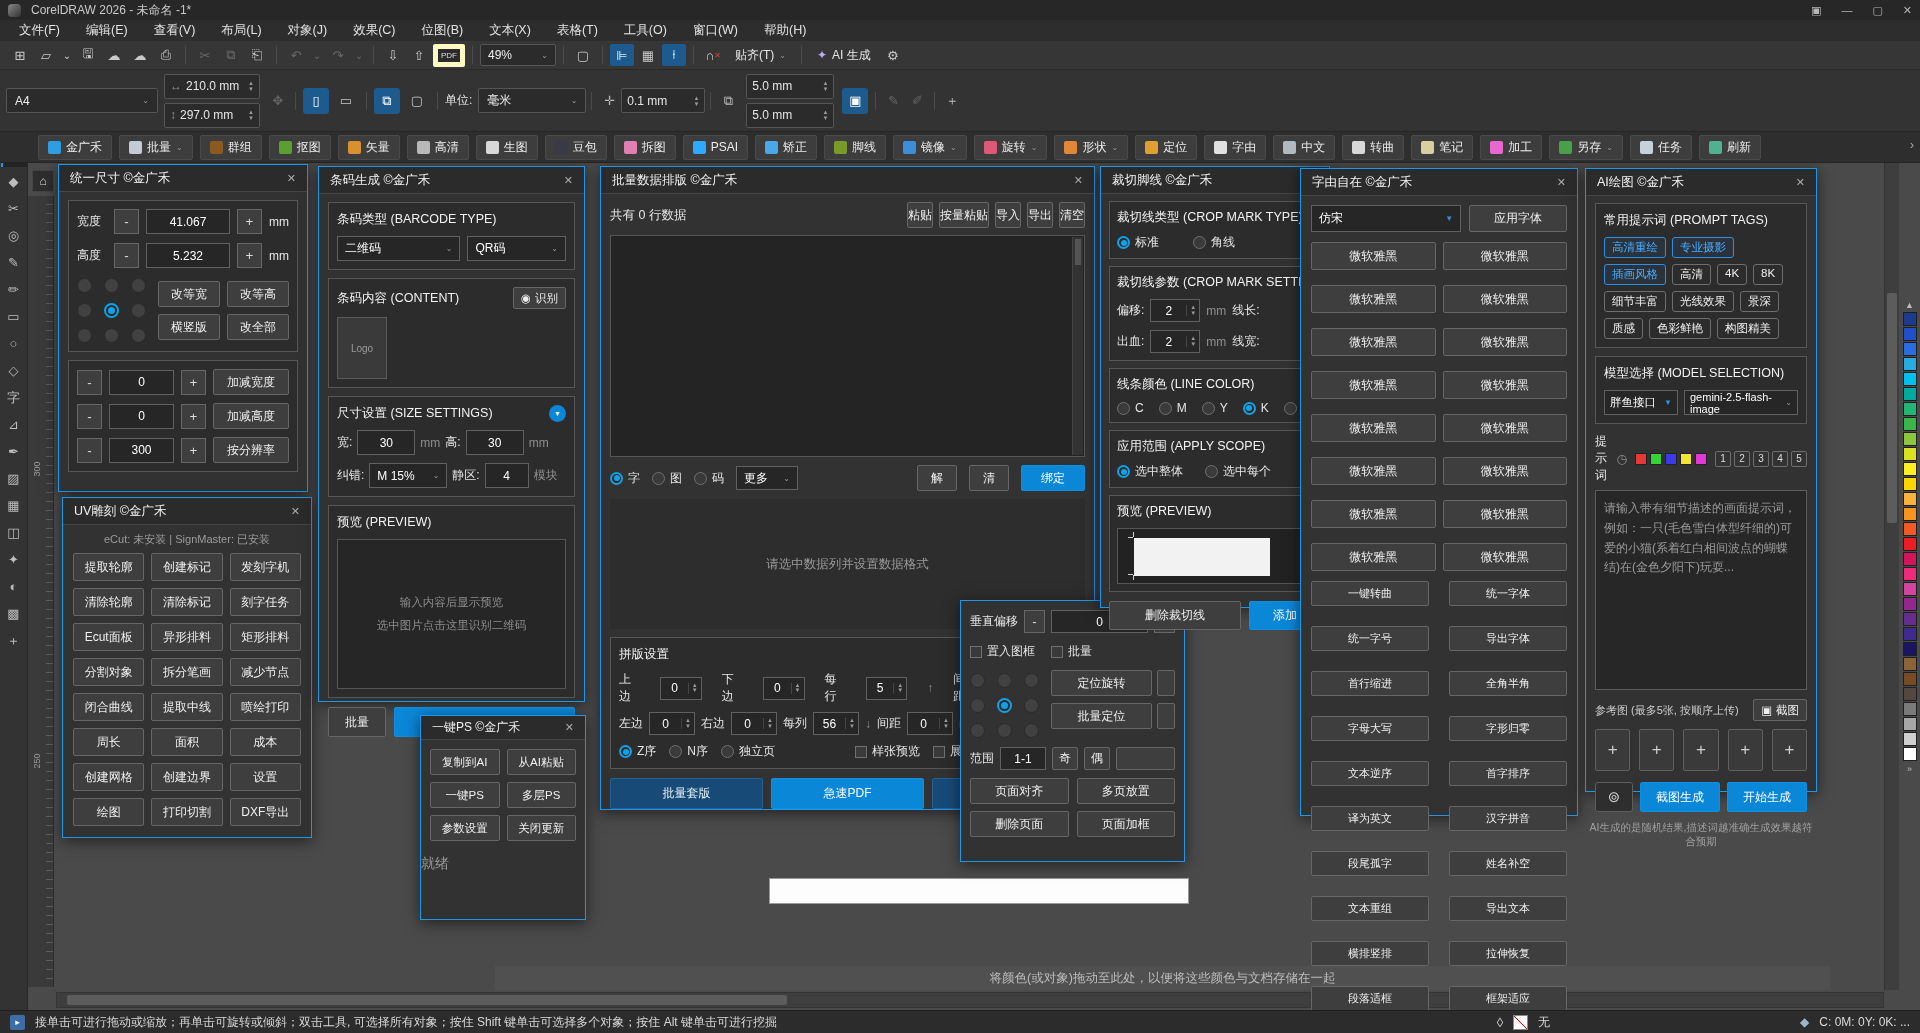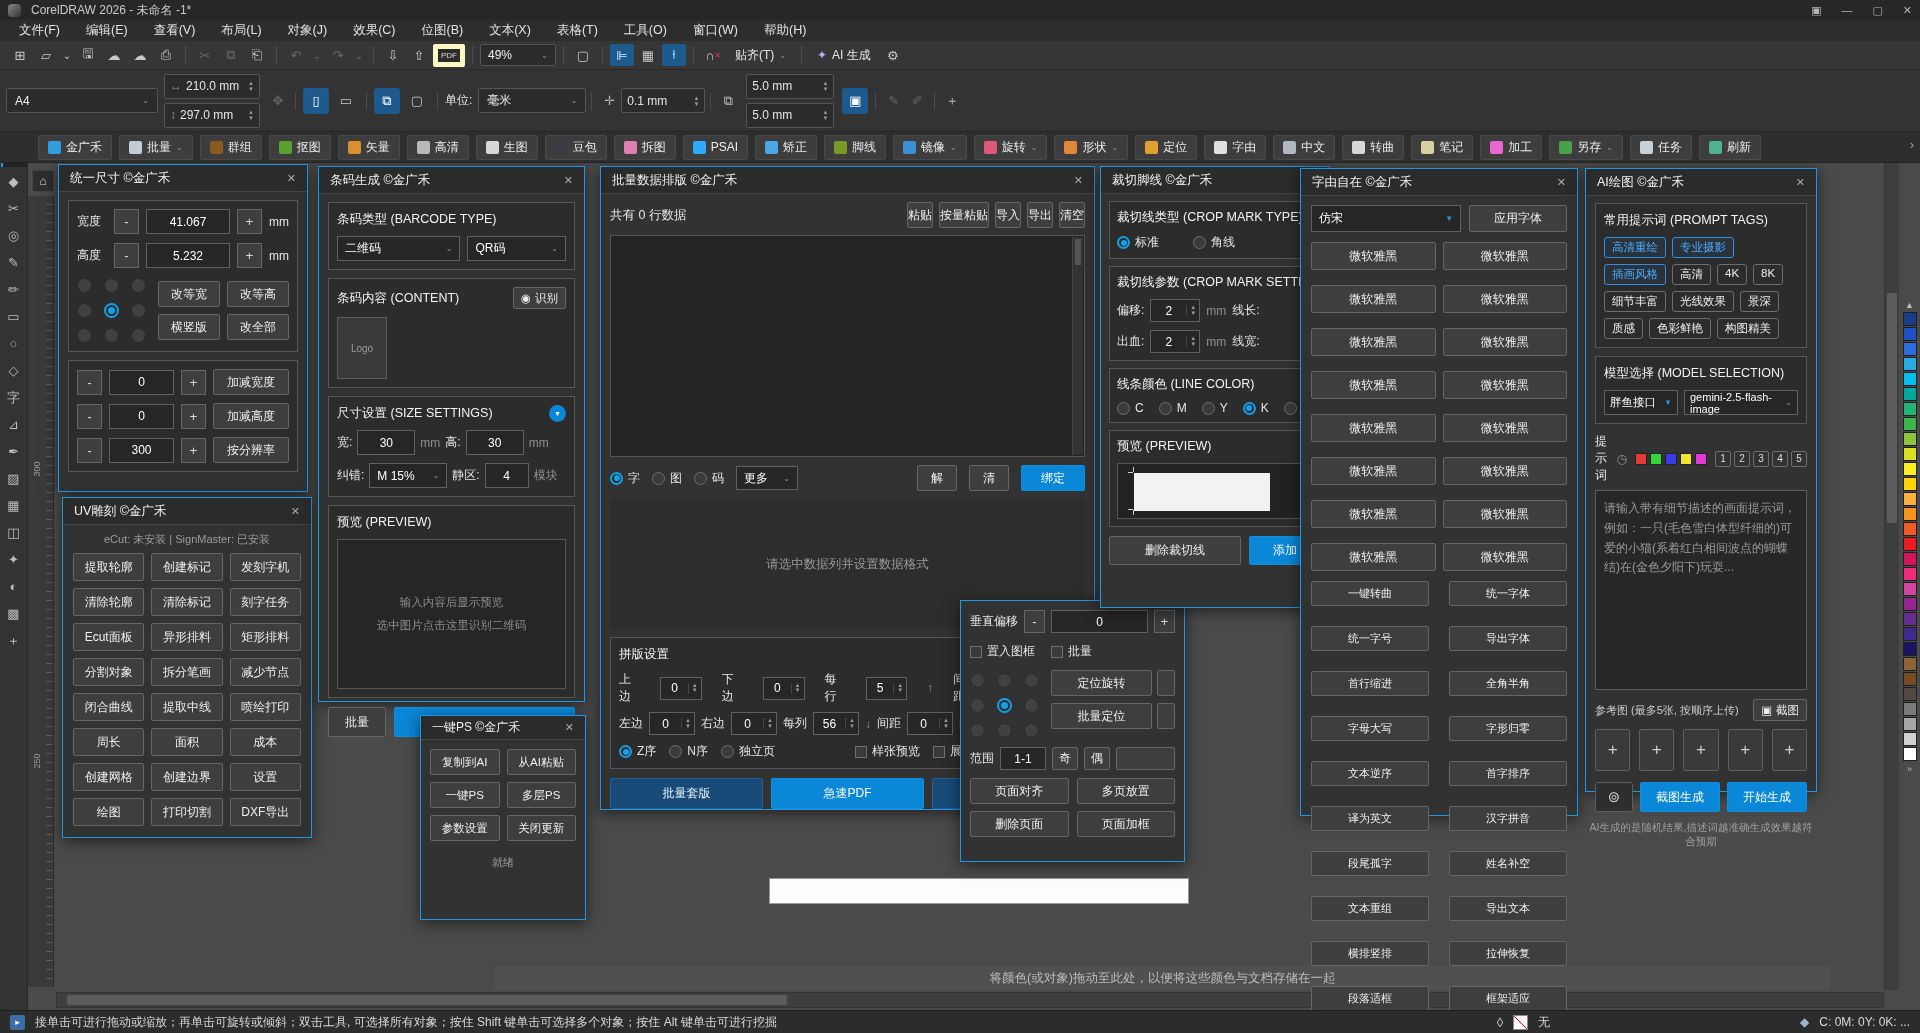--- a/index.html
+++ b/index.html
@@ -603,20 +603,33 @@
         <label class="rl">
             <span class="radio sel"></span>
             <span>K</span>
           </label>
         <label class="rl">
             <span class="radio"></span>
           </label>
       </div>
     </div>
     <div class="grp" style="margin:7px 8px 0;padding:7px">
+      <div class="gt">应用范围 (APPLY SCOPE)</div>
+      <div class="row" style="gap:22px">
+        <label class="rl">
+            <span class="radio sel"></span>
+            <span>选中整体</span>
+          </label>
+        <label class="rl">
+            <span class="radio"></span>
+            <span>选中每个</span>
+          </label>
+      </div>
+    </div>
+    <div class="grp" style="margin:7px 8px 0;padding:7px">
       <div class="gt">预览 (PREVIEW)</div>
       <div class="cm-box">
         <div class="cm-rect"></div>
         <div class="cm-tick" style="left:10px;top:8px;width:5px;height:1px"></div>
         <div class="cm-tick" style="left:15px;top:3px;width:1px;height:5px"></div>
         <div class="cm-tick" style="left:10px;bottom:8px;width:5px;height:1px"></div>
         <div class="cm-tick" style="left:15px;bottom:3px;width:1px;height:5px"></div>
       </div>
     </div>
     <div class="row" style="margin:9px 8px 0;gap:8px">
@@ -631,21 +644,21 @@
         <span class="px">✕</span>
       </div>
     <div class="ps-grid">
         <button class="gbtn">复制到AI</button>
         <button class="gbtn">从AI粘贴</button>
         <button class="gbtn">一键PS</button>
         <button class="gbtn">多层PS</button>
         <button class="gbtn">参数设置</button>
         <button class="gbtn">关闭更新</button>
       </div>
-    <div style="text-align:center;color:#9a9a9a;font-size:11px;margin-top:14px">就绪</div>
+    <div style="text-align:left;color:#9a9a9a;font-size:14px;margin-top:14px">就绪</div>
   </div>
 
   <div class="panel" style="left:1300px;top:168px;width:278px;height:648px;z-index:32">
     <div class="phead">
         <span>字由自在 ©金广禾</span>
         <span class="px">✕</span>
       </div>
     <div class="row" style="margin:9px 10px 0;gap:8px">
       <div class="dsel" style="flex:1.4;height:27px">
           <span>仿宋</span>

